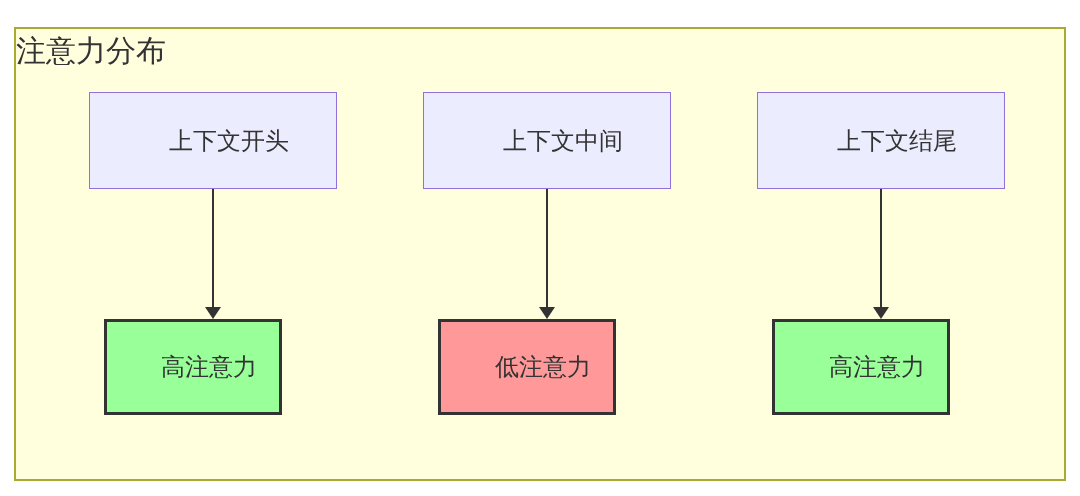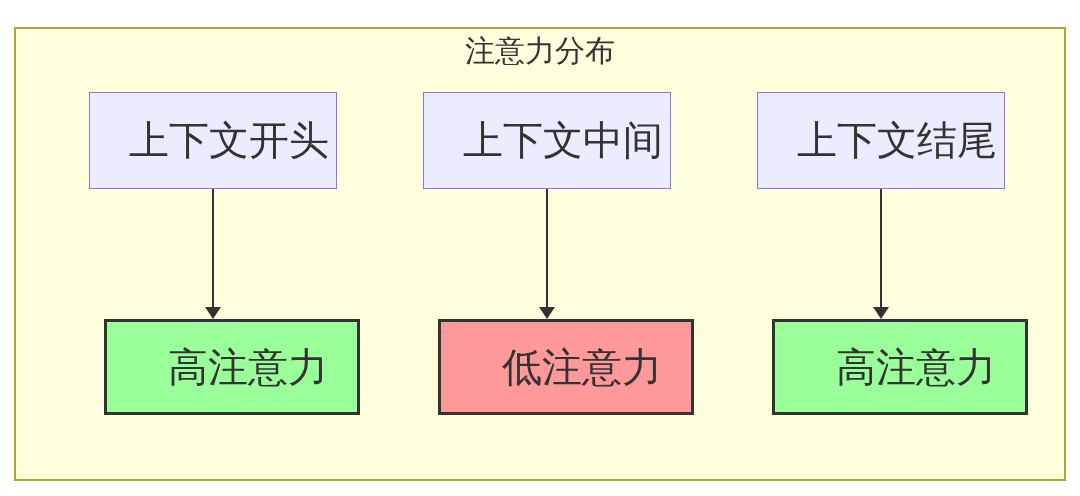--- a/index.html
+++ b/index.html
@@ -19,51 +19,50 @@
     width: 1052px; height: 454px;
     box-sizing: border-box;
     background: var(--container-fill, #ffffde);
     border: 2px solid var(--container-border, #aaaa33);
   }
 
   .cluster-title {
     position: absolute;
     left: 0; top: 5px;
     width: 100%;
-    text-align: center;
     font-size: 30px;
     line-height: 34px;
     color: var(--text-color, #333333);
   }
 
   .node {
     position: absolute;
     box-sizing: border-box;
     display: flex;
     align-items: center;
     justify-content: center;
-    font-size: 40px;
+    font-size: 24px;
     color: var(--text-color, #333333);
     white-space: nowrap;
     padding-left: 32px;
   }
 
   .source {
     top: 92px;
     width: 248px; height: 97px;
     background: var(--node-fill, #ececff);
     border: 1.5px solid var(--node-border, #9370db);
   }
   .src-0 { left: 89px; }
   .src-1 { left: 423px; text-align: center; }
   .src-2 { left: 757px; }
 
   .target {
     top: 319px;
-    width: 256px; height: 96px;
+    width: 178px; height: 96px;
     border: 3px solid var(--strong-border, #333333);
   }
   .tgt-0 { left: 104px; }
   .tgt-1 { left: 438px; }
   .tgt-2 { left: 772px; }
   .level-high { background: var(--high-fill, #99ff99); }
   .level-low  { background: var(--low-fill, #ff9999); }
 
   .arrow {
     position: absolute;

